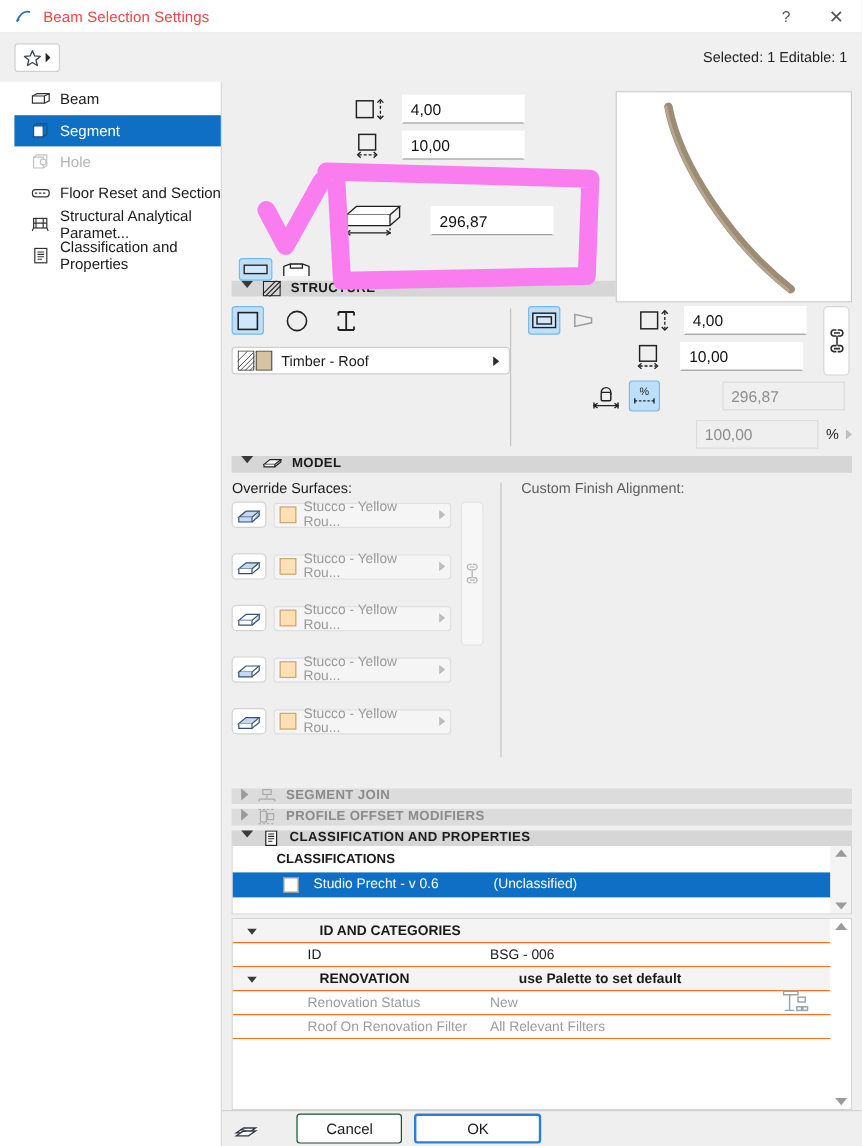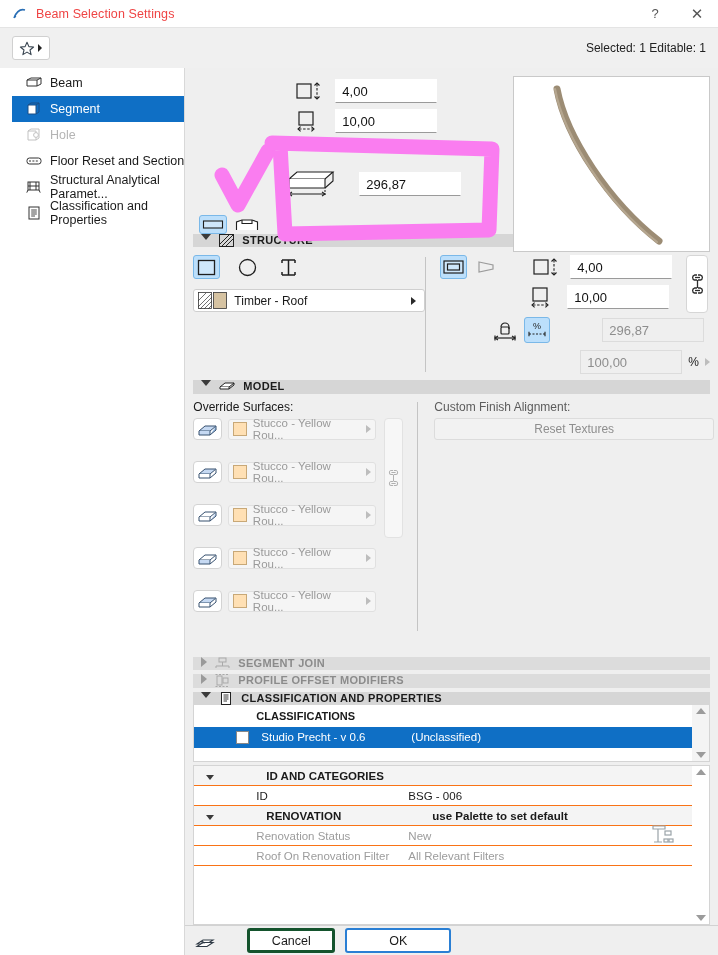--- a/index.html
+++ b/index.html
@@ -127,21 +127,21 @@
   }
   .swatch { width:14px;height:14px;background:#ffe0b4;border:1px solid #c8a877; }
   .link-tall { width:19px;height:120px;background:#f7f7f7;border:1px solid #e2e2e2;border-radius:4px;display:flex;align-items:center;justify-content:center; }
   .reset-btn {
     height:22px;background:#f2f2f2;border:1px solid #dcdcdc;border-radius:3px;
     display:flex;align-items:center;justify-content:center;font-size:12px;color:#8e8e8e;
   }
 
   
   .cls-area { margin: 0 8px; background:#fff; border:1px solid #d4d4d4; border-top:0; }
-  .cls-sub { height:22px; display:flex; align-items:center; font-size:11px; font-weight:bold; padding-left:62px; background:#fff; }
+  .cls-sub { height:22px; display:flex; align-items:center; font-size:11px; font-weight:bold; padding-left:36px; background:#fff; }
   .cls-row { height:21px; display:flex; align-items:center; background:#0f6fc5; color:#fff; font-size:11.5px; }
   .cls-check { width:13px;height:13px;background:#fff;border:1px solid #888; margin-left:42px; margin-right:12px; }
   .cls-name { width:150px; }
   .scrollcol { width:17px; background:#f4f4f4; display:flex; flex-direction:column; justify-content:space-between; align-items:center; padding: 3px 0; }
   .sc-arr-up { width:0;height:0;border-left:5px solid transparent;border-right:5px solid transparent;border-bottom:6px solid #9b9b9b; }
   .sc-arr-dn { width:0;height:0;border-left:5px solid transparent;border-right:5px solid transparent;border-top:6px solid #9b9b9b; }
 
   .prop-area { margin: 0 8px; background:#fff; border:1px solid #d4d4d4; }
   .prop-row { height:20px; display:flex; align-items:center; font-size:11.5px; border-bottom:1px solid #f97316; }
   .prop-row.group { background:#f4f4f4; font-weight:bold; }
@@ -153,21 +153,21 @@
   
   .footer {
     margin-top:auto; border-top:1px solid #d2d2d2; height: 44px;
     display:flex; align-items:center; padding: 0 10px; gap:10px;
   }
   .layer-combo {
     width: 238px; height:24px; background:#fff; border:1px solid #cdcdcd; border-radius:3px;
     display:flex; align-items:center; gap:6px; padding:0 6px; font-size:12px;
   }
   .btn {
-    width: 88px; height:25px; background:#fff; border:3px solid #14532d; border-radius:3px;
+    width: 88px; height:25px; background:#fff; border:1px solid #14532d; border-radius:3px;
     display:flex; align-items:center; justify-content:center; font-size:12.5px;
   }
   .btn.primary { width: 106px; border:2px solid #2a7fd4; }
   svg { display:block; }
 
   
   .annot { position:absolute; left:0; top:0; width:718px; height:955px; pointer-events:none; }
 </style>
 </head>
 <body>
@@ -585,21 +585,20 @@
             </svg>
           </span>
         </div>
       </div>
     </div>
 
     <div style="width:1px;background:#c4c4c4;margin:2px 16px 2px 14px;"></div>
 
     <div style="flex:1;">
       <div class="ovr-label" style="color:#5c5c5c;">Custom Finish Alignment:</div>
-      <div class="reset-btn">Reset Textures</div>
     </div>
   </div>
 
   <div class="sect-head dim" style="margin-top:18px;">
     <span class="tri right"></span>
     <span>
       <svg width="15" height="13" viewBox="0 0 15 13">
         <rect x="4" y="1" width="7" height="4" fill="none" stroke="#a9a9a9" stroke-width="1"></rect>
         <path d="M7.5 5 L7.5 9 M1 9 L14 9 M1 9 L1 11 M14 9 L14 11" stroke="#a9a9a9" stroke-width="1"></path>
       </svg>

